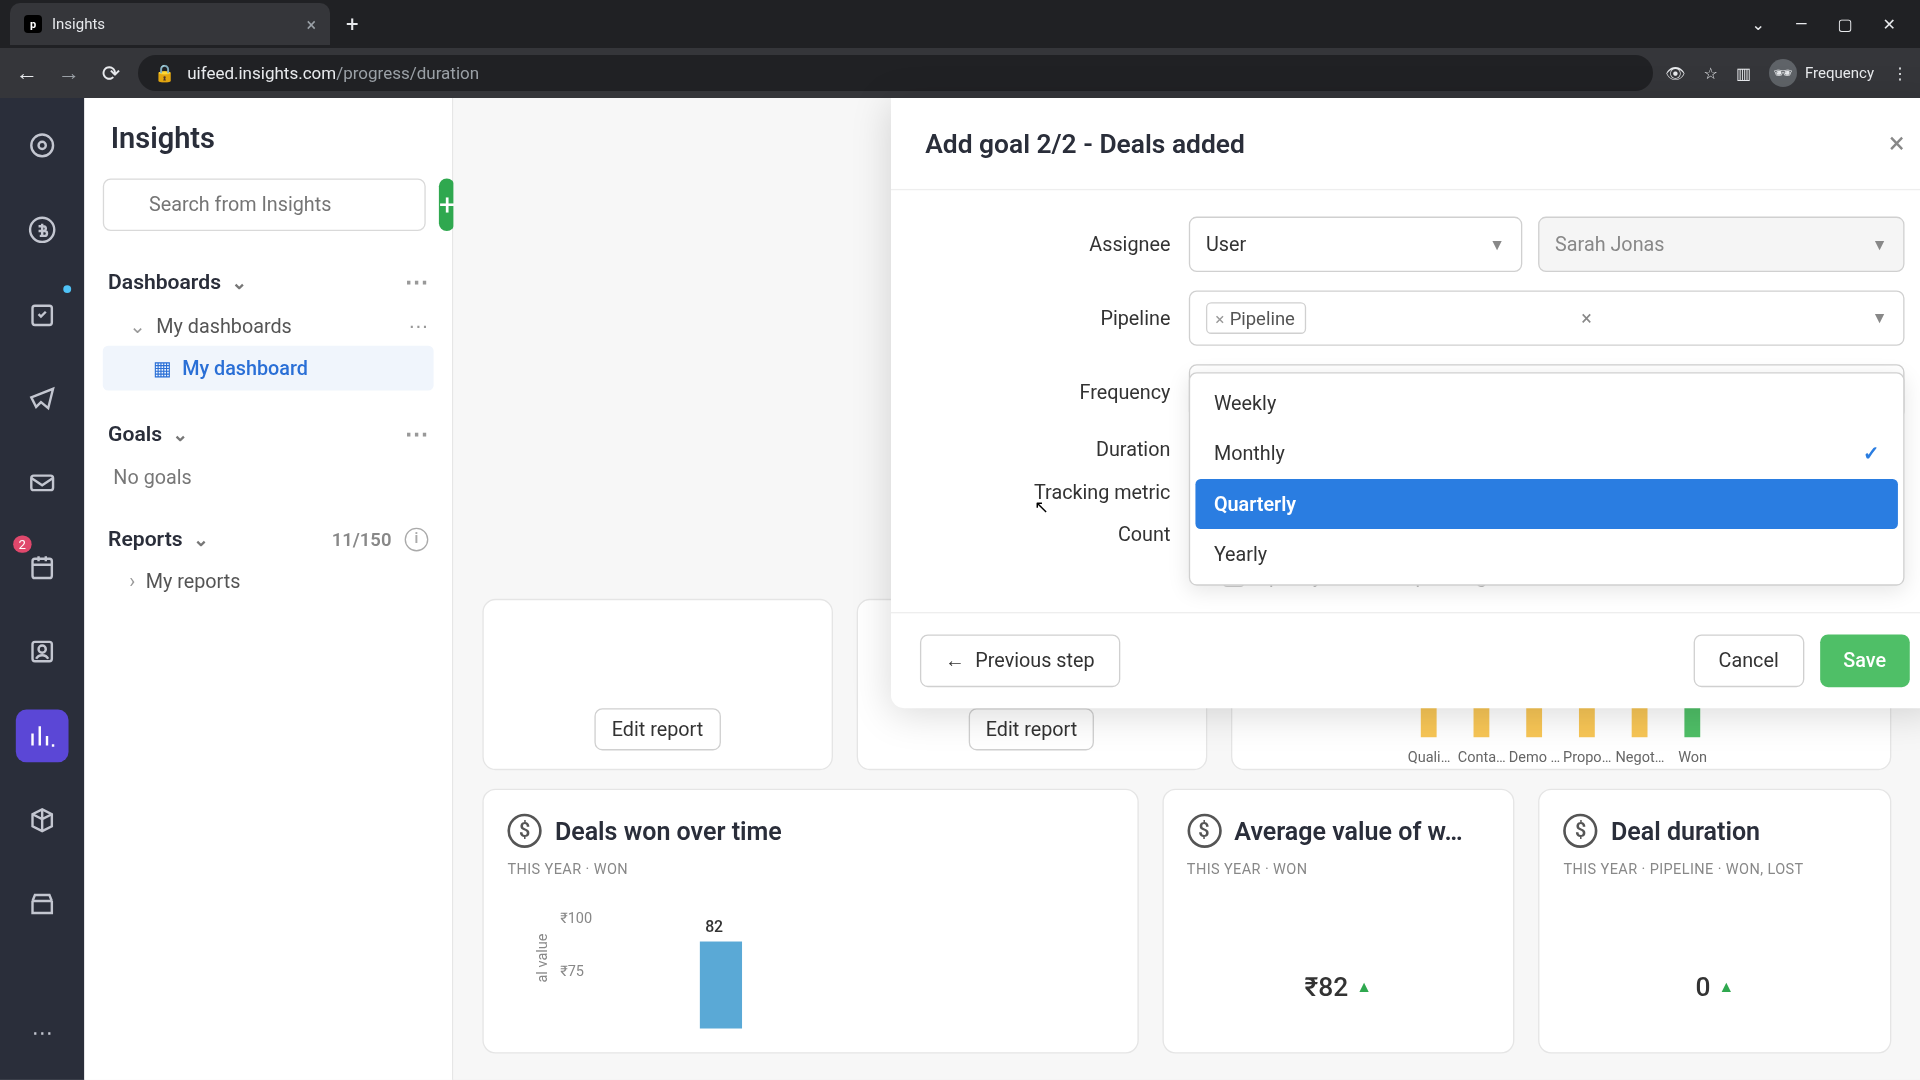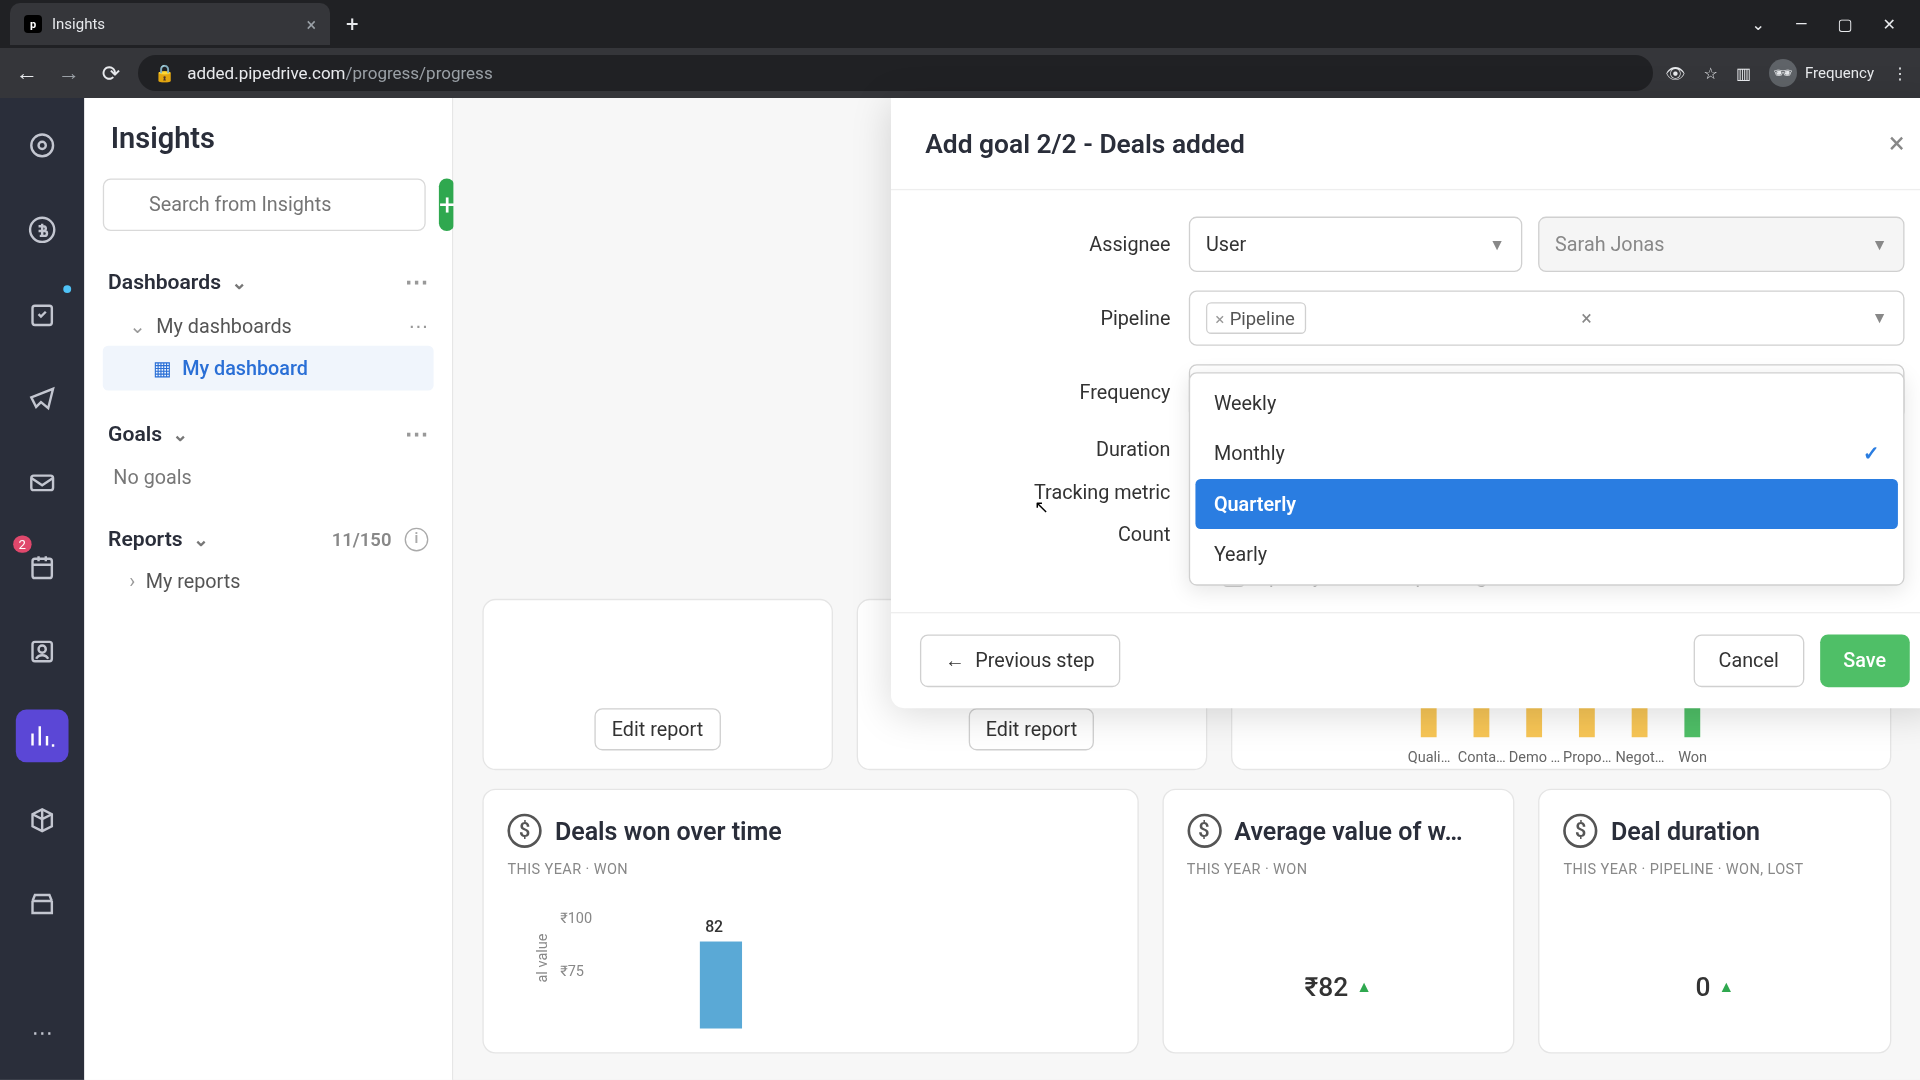--- a/index.html
+++ b/index.html
@@ -129,22 +129,22 @@
     <span>▢</span>
     <span>✕</span>
   </div>
 </div>
 <div class="nav-bar">
   <span class="nav-btn active">←</span>
   <span class="nav-btn">→</span>
   <span class="nav-btn active">⟳</span>
   <div class="url-bar">
     <span style="margin-right:12px;">🔒</span>
-    <span class="url-host">added.pipedrive.com</span>
-      <span>/progress/progress</span>
+    <span class="url-host">uifeed.insights.com</span>
+      <span>/progress/duration</span>
   </div>
   <div class="nav-right">
     <span>👁</span>
     <span>☆</span>
     <span>▥</span>
     <div class="incognito-badge">
       <span class="avatar-icon">🕶</span>
       <span>Frequency</span>
     </div>
     <span>⋮</span>

